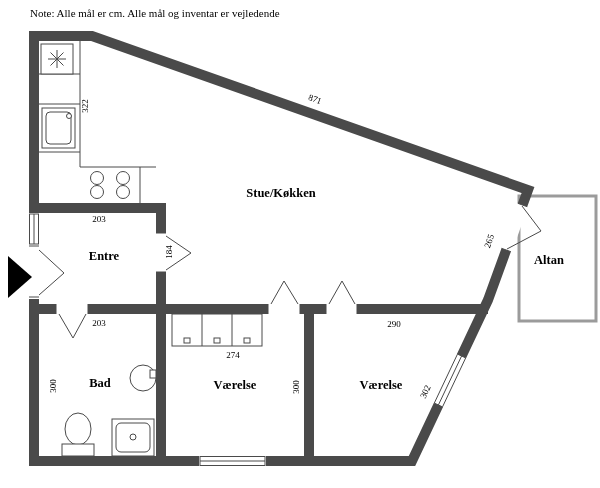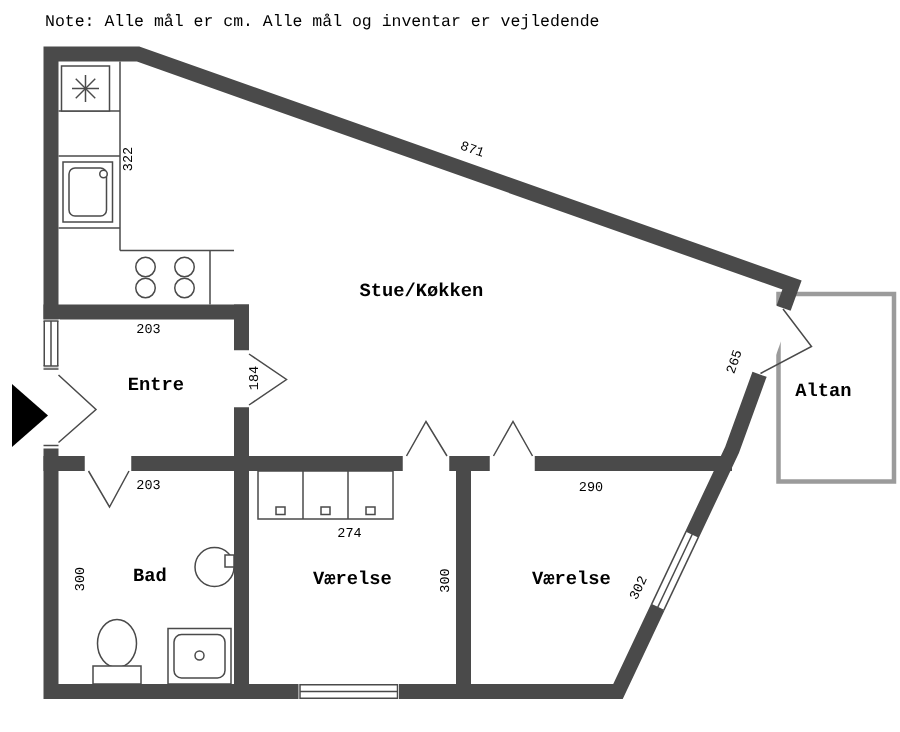--- a/index.html
+++ b/index.html
@@ -1,16 +1,16 @@
 <!DOCTYPE html>
 <html style="--wall: #4a4a4a; --balcony: #9b9b9b; --arrow: #000000; --background: #ffffff;"><head>
 <meta charset="utf-8">
 <style>
   html,body{margin:0;padding:0;background:var(--background,#fff);}
-  .stage{position:relative;width:600px;height:472px;background:var(--background,#fff);font-family:Liberation Mono, monospace;overflow:hidden;}
+  .stage{position:relative;width:600px;height:472px;background:var(--background,#fff);font-family:Liberation Serif, serif;overflow:hidden;}
   svg{display:block;}
   .wall{stroke:var(--wall,#4a4a4a);stroke-width:10;fill:none;}
   .wallpath{stroke:var(--wall,#4a4a4a);stroke-width:10;fill:none;stroke-linejoin:miter;}
   .thin{stroke:var(--wall,#4a4a4a);stroke-width:1;fill:none;}
   .gap{fill:#fff;stroke:none;}
   .balcony{fill:#fff;stroke:var(--balcony,#9b9b9b);stroke-width:3;}
   .fixture{stroke:var(--wall,#4a4a4a);stroke-width:1;fill:#fff;}
   .leaf{stroke:var(--wall,#4a4a4a);stroke-width:1;fill:none;}
   .jamb{stroke:var(--wall,#4a4a4a);stroke-width:1;}
   .winline{stroke:var(--wall,#4a4a4a);stroke-width:1;}

